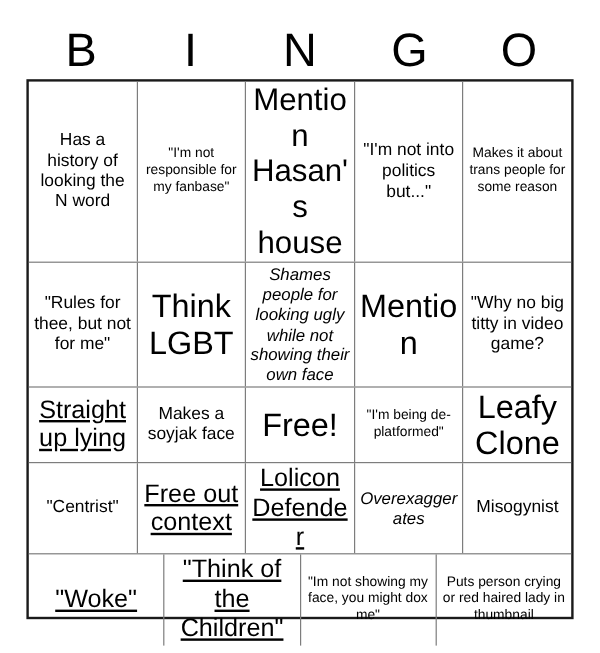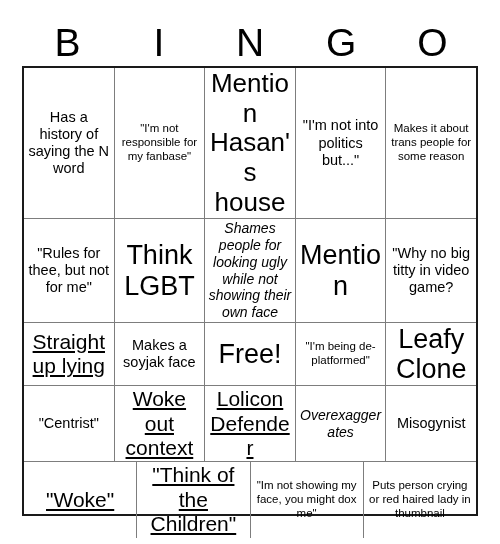--- a/index.html
+++ b/index.html
@@ -98,21 +98,21 @@
       <div class="header-cell">B</div>
       <div class="header-cell">I</div>
       <div class="header-cell">N</div>
       <div class="header-cell">G</div>
       <div class="header-cell">O</div>
     </div>
 
   <div id="grid">
       <div class="grid-row">
         <div class="cell">
-          <span class="cell-text fs-md">Has a history of saying the N word</span>
+          <span class="cell-text fs-md">Has a history of looking the N word</span>
         </div>
         <div class="cell">
           <span class="cell-text fs-sm">"I'm not responsible for my fanbase"</span>
         </div>
         <div class="cell">
           <span class="cell-text fs-xl">Mention Hasan's house</span>
         </div>
         <div class="cell">
           <span class="cell-text fs-md">"I'm not into politics but..."</span>
         </div>
@@ -152,21 +152,21 @@
         </div>
         <div class="cell">
           <span class="cell-text fs-xxl">Leafy Clone</span>
         </div>
       </div>
       <div class="grid-row">
         <div class="cell">
           <span class="cell-text fs-md">"Centrist"</span>
         </div>
         <div class="cell">
-          <span class="cell-text fs-lg">Woke out context</span>
+          <span class="cell-text fs-lg">Free out context</span>
         </div>
         <div class="cell">
           <span class="cell-text fs-lg">Lolicon Defender</span>
         </div>
         <div class="cell">
           <span class="cell-text fs-xs">Overexaggerates</span>
         </div>
         <div class="cell">
           <span class="cell-text fs-md">Misogynist</span>
         </div>

